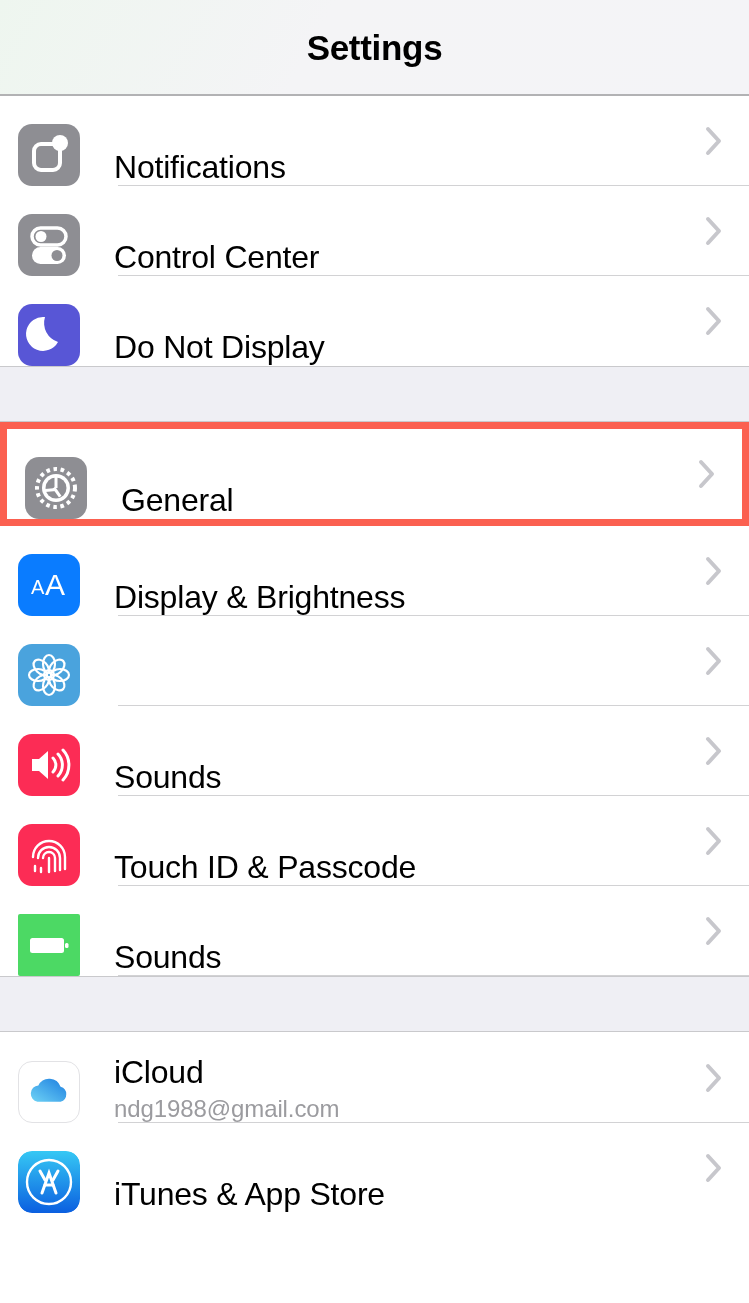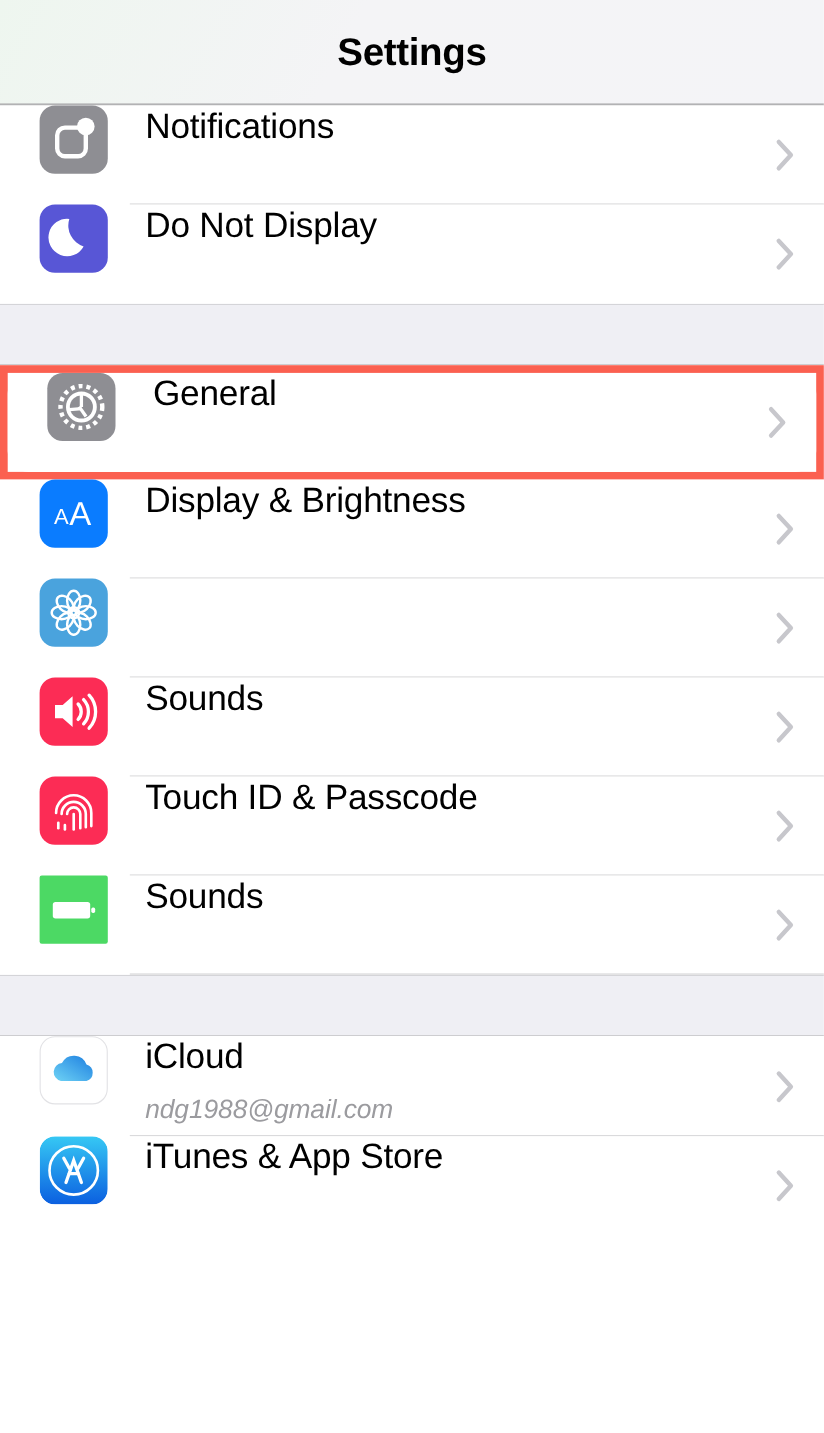--- a/index.html
+++ b/index.html
@@ -51,23 +51,23 @@
     height: 56px;
     background: #efeff4;
     border-top: 1px solid #c9c9cc;
     border-bottom: 1px solid #c9c9cc;
   }
 
   
   .row {
     position: relative;
     display: flex;
-    align-items: flex-start;
+    align-items: flex-end;
     height: 90px;
-    padding-left: 36px;
+    padding-left: 18px;
     background: #ffffff;
   }
   .row.tall { height: 91px; }
   .row .sep {
     position: absolute;
     left: 118px;
     right: 0;
     bottom: 0;
     height: 1px;
     background: #d2d2d4;
@@ -94,23 +94,22 @@
   }
   .row-label {
     font-size: 32px;
     color: #000000;
     letter-spacing: -0.2px;
     line-height: 1.15;
   }
   .row-sub {
     font-size: 24px;
     color: #9b9b9f;
-    margin-top: 16px;
+    margin-top: 4px;
     letter-spacing: -0.1px;
-    font-style: italic;
   }
 
   .chevron {
     position: absolute;
     right: 26px;
     top: 50%;
     transform: translateY(-50%);
     width: 18px;
     height: 30px;
   }
@@ -146,20 +145,39 @@
         <span class="row-label">Notifications</span>
       </div>
       <span class="chevron">
         <svg width="18" height="30" viewBox="0 0 18 30">
             <path d="M3 3 L14 15 L3 27" fill="none" stroke="#c7c7cc" stroke-width="4" stroke-linecap="round" stroke-linejoin="round"></path>
           </svg>
       </span>
       <span class="sep"></span>
     </div>
 
+    <div class="row">
+      <div class="icon-box" style="background:#8e8e93">
+        <svg width="62" height="62" viewBox="0 0 62 62">
+          <rect x="14" y="14" width="34" height="17" rx="8.5" fill="none" stroke="#ffffff" stroke-width="3.5"></rect>
+          <circle cx="23" cy="22.5" r="5.5" fill="#ffffff"></circle>
+          <rect x="14" y="33" width="34" height="17" rx="8.5" fill="#ffffff"></rect>
+          <circle cx="39" cy="41.5" r="5.5" fill="#8e8e93"></circle>
+        </svg>
+      </div>
+      <div class="row-label-wrap">
+        <span class="row-label">Control Center</span>
+      </div>
+      <span class="chevron">
+        <svg width="18" height="30" viewBox="0 0 18 30">
+            <path d="M3 3 L14 15 L3 27" fill="none" stroke="#c7c7cc" stroke-width="4" stroke-linecap="round" stroke-linejoin="round"></path>
+          </svg>
+      </span>
+      <span class="sep"></span>
+    </div>
 
     <div class="row last">
       <div class="icon-box" style="background:#5856d6">
         <svg width="62" height="62" viewBox="0 0 62 62">
           <path d="M40 38 A17 17 0 1 1 27 13 A20 20 0 0 0 40 38 Z" fill="#ffffff"></path>
         </svg>
       </div>
       <div class="row-label-wrap">
         <span class="row-label">Do Not Display</span>
       </div>

